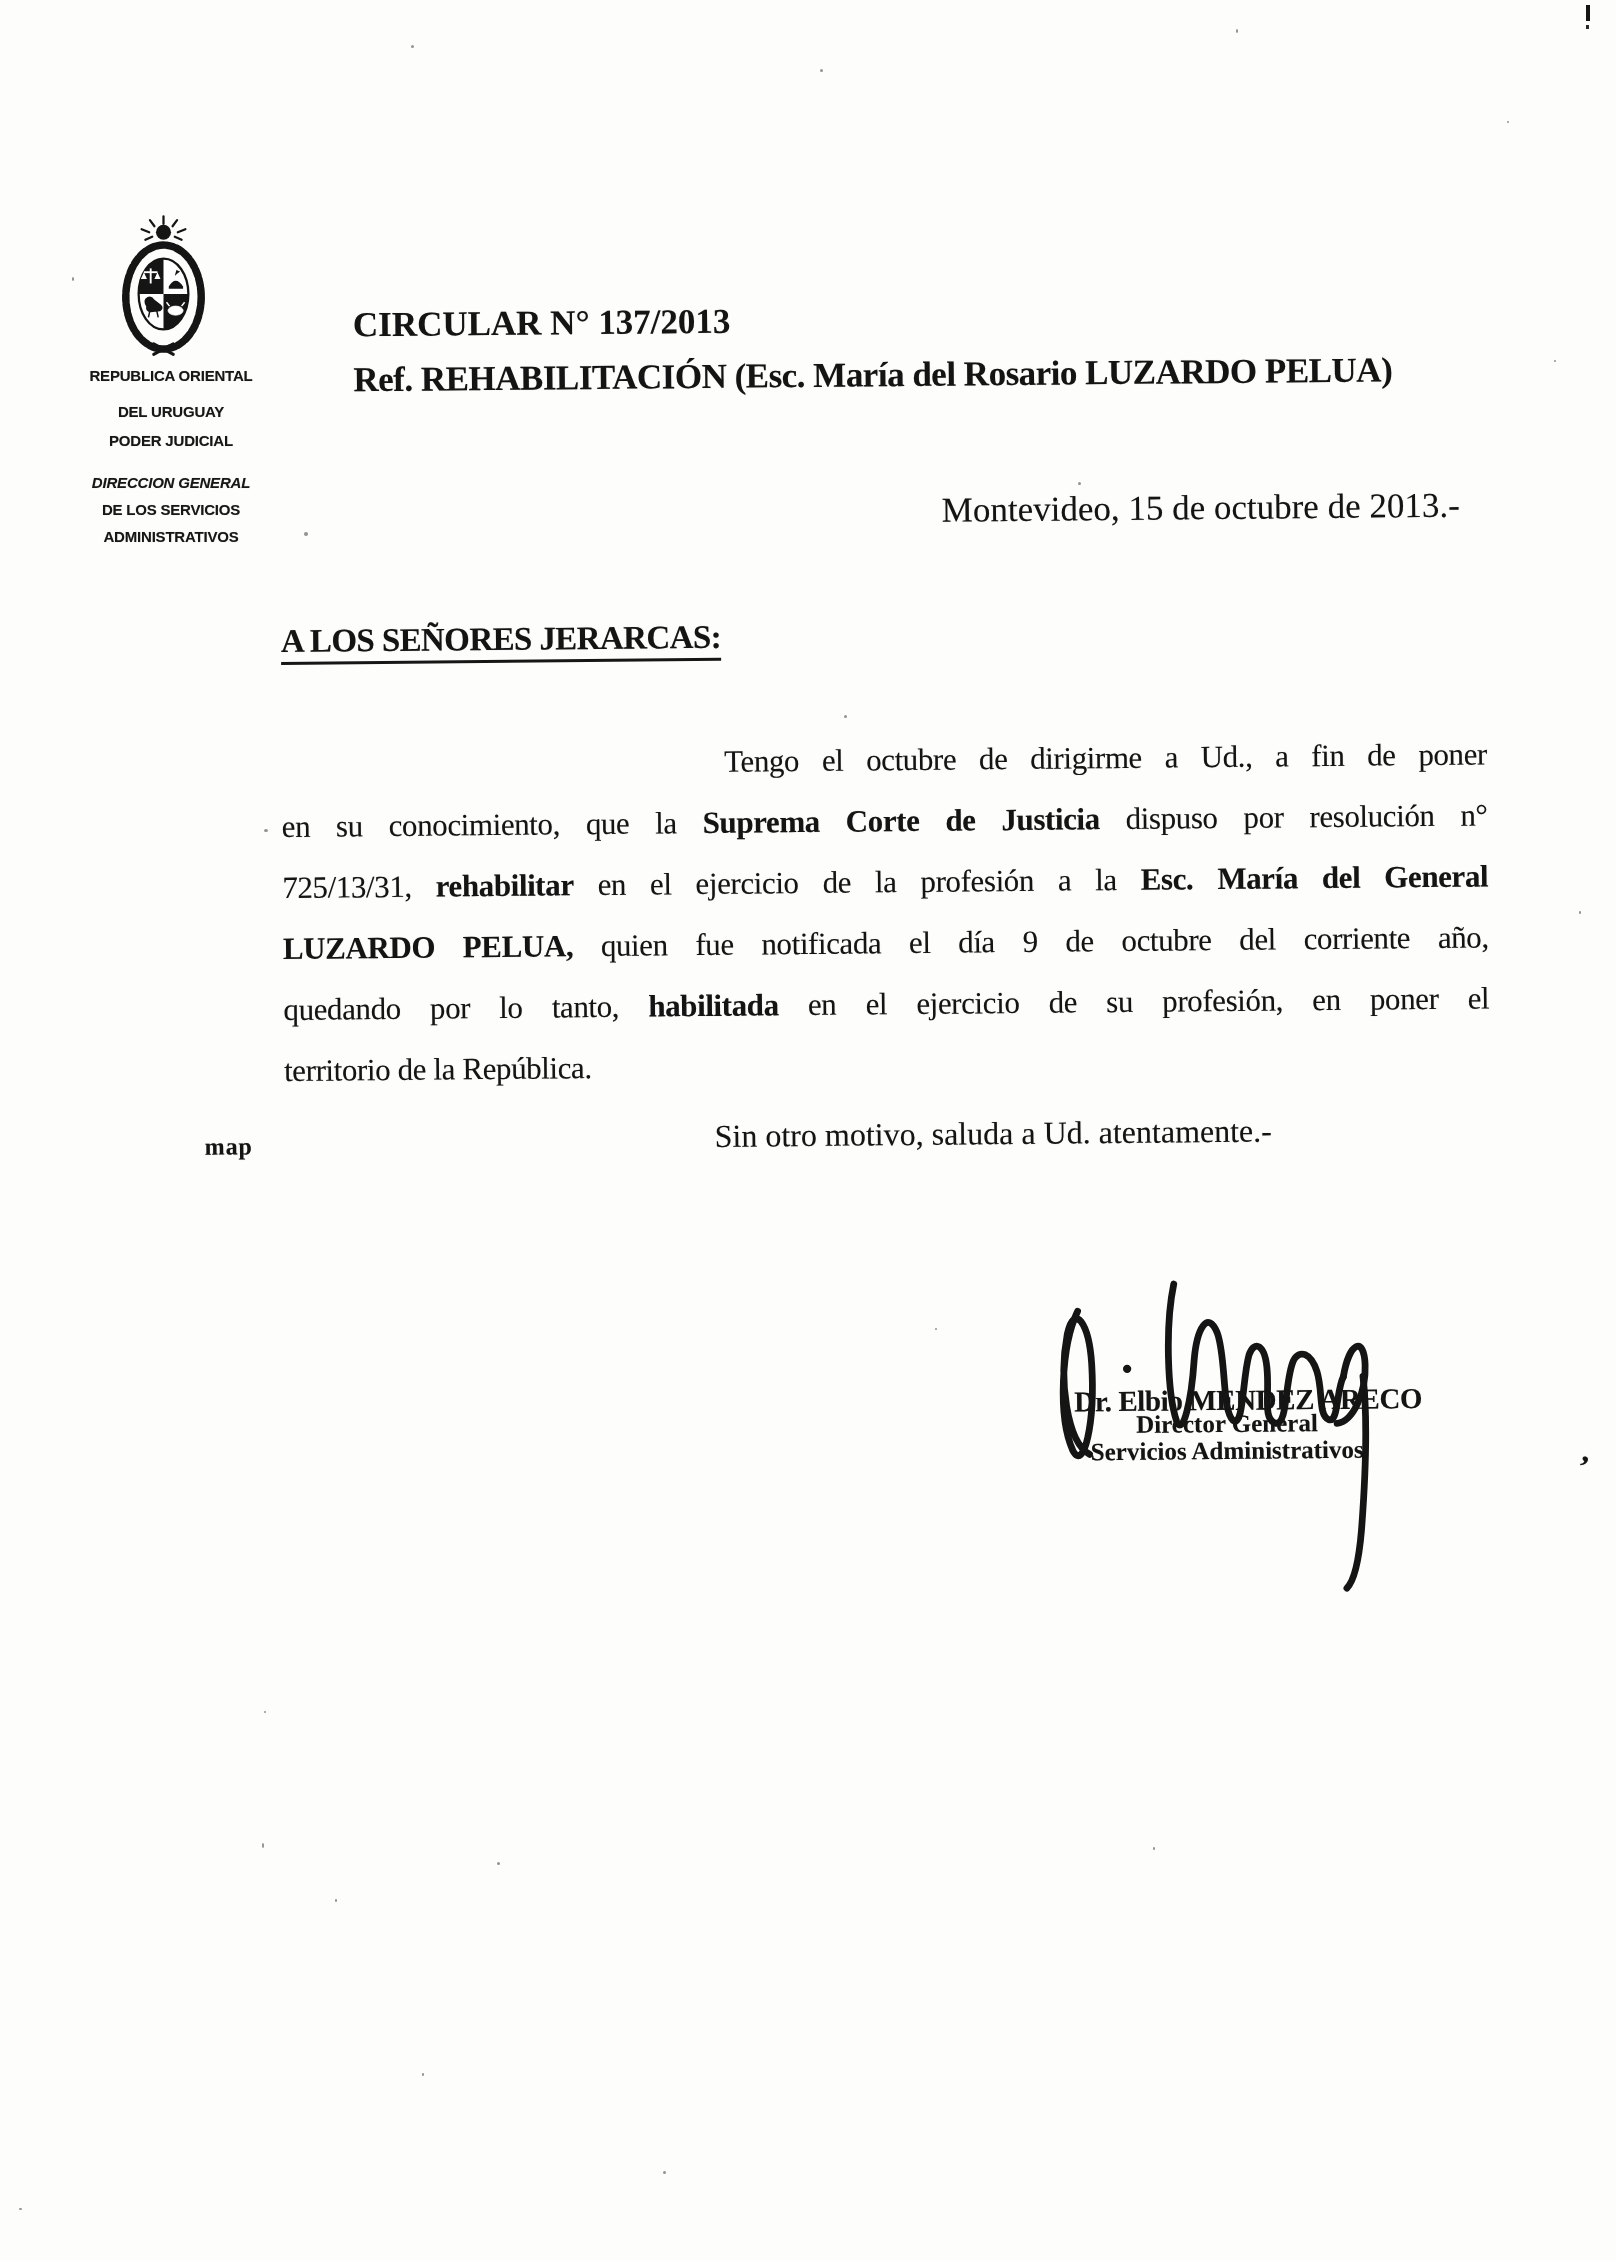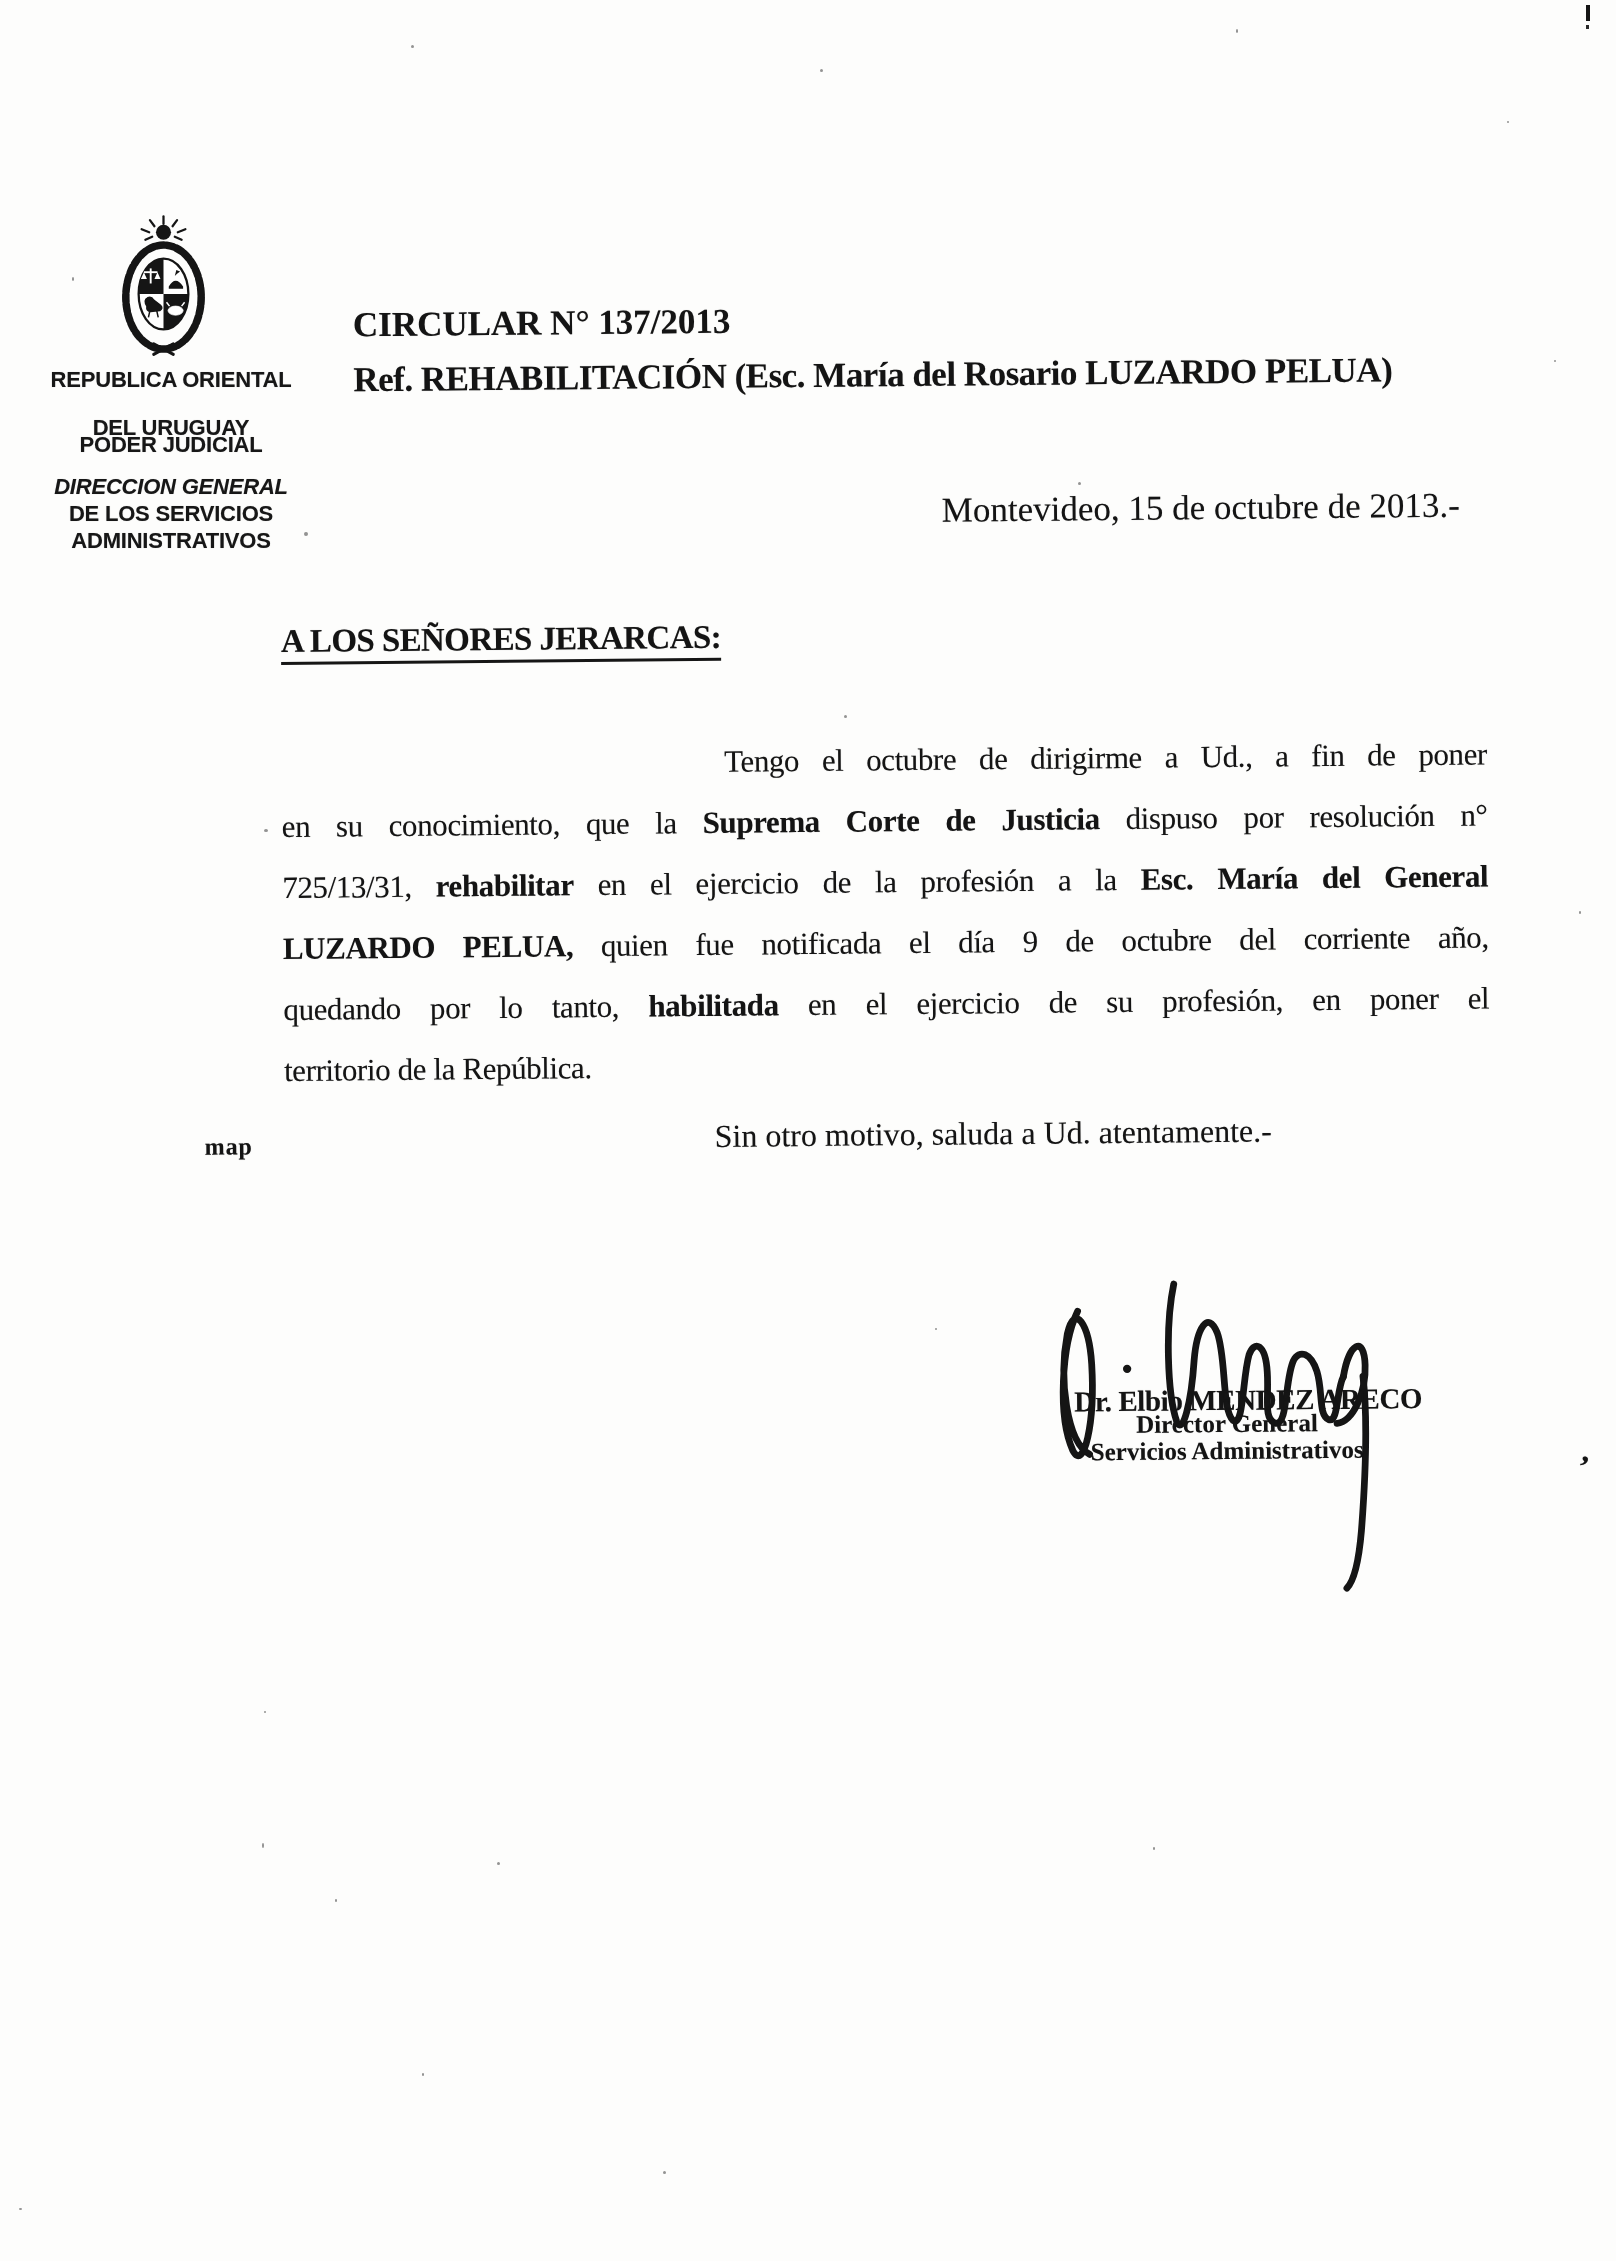--- a/index.html
+++ b/index.html
@@ -7,21 +7,21 @@
     position:relative; width:1616px; height:2261px; overflow:hidden;
     background:#fdfdfc; color:#141414;
     font-family:"Liberation Serif","DejaVu Serif",serif;
     text-shadow:0 0 0.8px rgba(20,20,20,.35);
   }
   .abs{position:absolute; white-space:nowrap;}
   
   .lh-line{
     position:absolute; left:45px; width:252px; text-align:center;
     font-family:"Liberation Sans","DejaVu Sans",sans-serif;
-    font-weight:bold; font-size:22px; letter-spacing:-0.2px; color:#171717;
+    font-weight:bold; font-size:15px; letter-spacing:-0.2px; color:#171717;
   }
   
   .typed{position:absolute; inset:0; transform:rotate(-0.55deg); transform-origin:286px 754px;}
   .b{font-weight:bold;}
   .circular{left:357px; top:306px; font-size:35px; font-weight:bold;}
   .refline{left:357px; top:361px; font-size:35px; font-weight:bold; letter-spacing:-0.5px;}
   .dateline{left:944px; top:497px; font-size:35px;}
   .salutation{
     left:282px; top:623px; font-size:33px; font-weight:bold; letter-spacing:-0.6px;
     padding-bottom:2.3px; border-bottom:3px solid #161616;
@@ -89,21 +89,21 @@
 
     <path d="M45 122 q-5 -8 1 -11 q5 -2 8 3 l9 7 q4 4 -1 7 l-12 1 q-6 0 -5 -7 z M49 128 l-2 9 M58 128 l2 9" fill="#151515" stroke="#151515" stroke-width="2"></path>
 
     <g fill="#ffffff" stroke="#ffffff">
       <ellipse cx="83" cy="128" rx="10" ry="6"></ellipse>
       <path d="M75 122 l-4 -5 M91 122 l4 -5" stroke-width="2" fill="none"></path>
     </g>
   </svg>
 
   <div class="lh-line" style="top:367px;">REPUBLICA ORIENTAL</div>
-  <div class="lh-line" style="top:403px;margin-top:12px;">DEL URUGUAY</div>
+  <div class="lh-line" style="top:403px;">DEL URUGUAY</div>
   <div class="lh-line" style="top:432px;">PODER JUDICIAL</div>
   <div class="lh-line" style="top:474px;font-style:italic;">DIRECCION GENERAL</div>
   <div class="lh-line" style="top:501px;">DE LOS SERVICIOS</div>
   <div class="lh-line" style="top:528px;">ADMINISTRATIVOS</div>
 
   <div class="typed">
 
     <div class="abs circular">CIRCULAR N° 137/2013</div>
     <div class="abs refline">Ref. REHABILITACIÓN (Esc. María del Rosario LUZARDO PELUA)</div>
     <div class="abs dateline">Montevideo, 15 de octubre de 2013.-</div>

